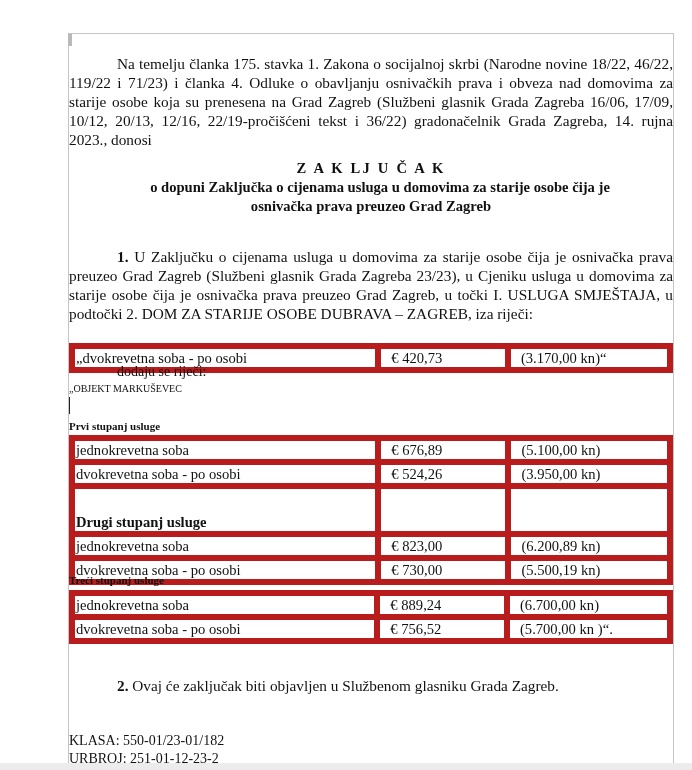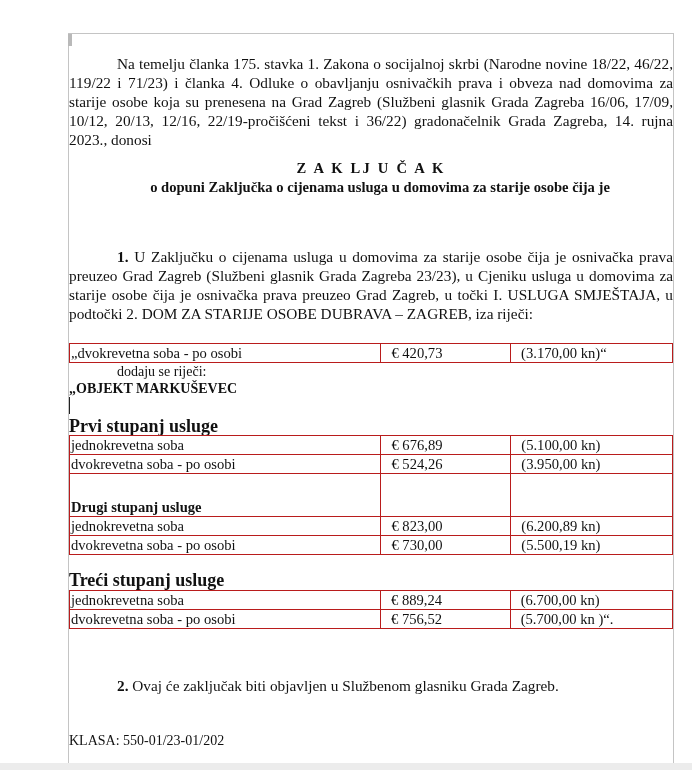--- a/index.html
+++ b/index.html
@@ -29,60 +29,61 @@
   }
   .title-main { top: 125px; letter-spacing: 2.2px; }
   .title-sub1 { top: 144px; padding-left: 18px; box-sizing: border-box; }
   .title-sub2 { top: 163px; padding-left: 0px; }
   .p2 { top: 213px; }
   .b { font-weight: bold; }
   table.price {
     position: absolute; border-collapse: collapse; font-size: 14.6px;
   }
   table.price td {
-    border: 1px solid #b91c1c; padding: 0 10px; height: 18px; line-height: 18px; white-space: nowrap;
+    border: 6px solid #b91c1c; padding: 0 10px; height: 18px; line-height: 18px; white-space: nowrap;
   }
   table.price td.name { width: 308px; text-align: left; padding-left: 1px; }
   table.price td.eur { width: 119px; padding-right: 4px; }
   table.price td.kn { width: 151px; padding-right: 4px; }
   .t0 { left: 0px; top: 309px; }
   .t1 { left: 0px; top: 401px; }
   .t1 td.spacer { height: 42px; vertical-align: bottom; }
   .t2 { left: 0px; top: 556px; }
   .t2 td { height: 23px; line-height: 23px; }
   .t2 td.name { width: 310px; }
   .t2 td.eur { width: 119px; }
   .t2 td.kn { width: 151px; }
   .line {
     position: absolute; left: 0; font-size: 14px; line-height: 19px; white-space: nowrap;
   }
   .dodaju { top: 328px; left: 48px; }
-  .objekt { top: 345px; font-weight: bold; font-size: 14px; }
+  .objekt { top: 345px; font-weight: normal; font-size: 10px; }
   .caret { position: absolute; left: 0px; top: 363px; width: 1px; height: 17px; background: #222; }
-  .heading { position: absolute; left: 0; font-weight: bold; font-size: 18px; line-height: 18px; }
+  .heading { position: absolute; left: 0; font-weight: bold; font-size: 11px; line-height: 18px; }
   .h-prvi { top: 383px; }
   .h-treci { top: 537px; }
   .drugi-h { font-weight: bold; margin-left: 12px; }
   .p3 { top: 642px; left: 48px; width: 556px; }
   .klasa { top: 697px; }
   .urbroj { top: 715px; }
   .bottom-bar {
     position: absolute; left: 0; top: 763px; width: 692px; height: 7px; background: #ececec;
   }
 </style>
 </head>
 <body>
 
 <div class="page">
   <div class="page-corner-mark"></div>
 
   <div class="para p1"><span class="indent"></span><span>Na temelju članka 175. stavka 1. Zakona o socijalnoj skrbi (Narodne novine 18/22, 46/22, 119/22 i 71/23) i članka 4. Odluke o obavljanju osnivačkih prava i obveza nad domovima za starije osobe koja su prenesena na Grad Zagreb (Službeni glasnik Grada Zagreba 16/06, 17/09, 10/12, 20/13, 12/16, 22/19-pročišćeni tekst i 36/22) gradonačelnik Grada Zagreba, 14. rujna 2023., donosi</span></div>
 
   <div class="title-block title-main">Z A K LJ U Č A K</div>
   <div class="title-block title-sub1">o dopuni Zaključka o cijenama usluga u domovima za starije osobe čija je</div>
+  <div class="title-block title-sub2">osnivačka prava preuzeo Grad Zagreb</div>
 
   <div class="para p2"><span class="indent"></span><span class="b">1.</span><span> U Zaključku o cijenama usluga u domovima za starije osobe čija je osnivačka prava preuzeo Grad Zagreb (Službeni glasnik Grada Zagreba 23/23), u Cjeniku usluga u domovima za starije osobe čija je osnivačka prava preuzeo Grad Zagreb, u točki I. USLUGA SMJEŠTAJA, u podtočki 2. DOM ZA STARIJE OSOBE DUBRAVA – ZAGREB, iza riječi:</span></div>
 
   <table class="price t0">
     <tbody>
         <tr>
       <td class="name">„dvokrevetna soba - po osobi</td>
       <td class="eur">€ 420,73</td>
       <td class="kn">(3.170,00 kn)“</td>
     </tr>
@@ -137,16 +138,17 @@
     <tr>
       <td class="name">dvokrevetna soba - po osobi</td>
       <td class="eur">€ 756,52</td>
       <td class="kn">(5.700,00 kn )“.</td>
     </tr>
   </tbody>
     </table>
 
   <div class="para p3"><span class="b">2.</span><span> Ovaj će zaključak biti objavljen u Službenom glasniku Grada Zagreb.</span></div>
 
-  <div class="line klasa">KLASA: 550-01/23-01/202</div>
+  <div class="line klasa">KLASA: 550-01/23-01/182</div>
+  <div class="line urbroj">URBROJ: 251-01-12-23-2</div>
 </div>
 
 <div class="bottom-bar"></div>
 
 </body></html>

